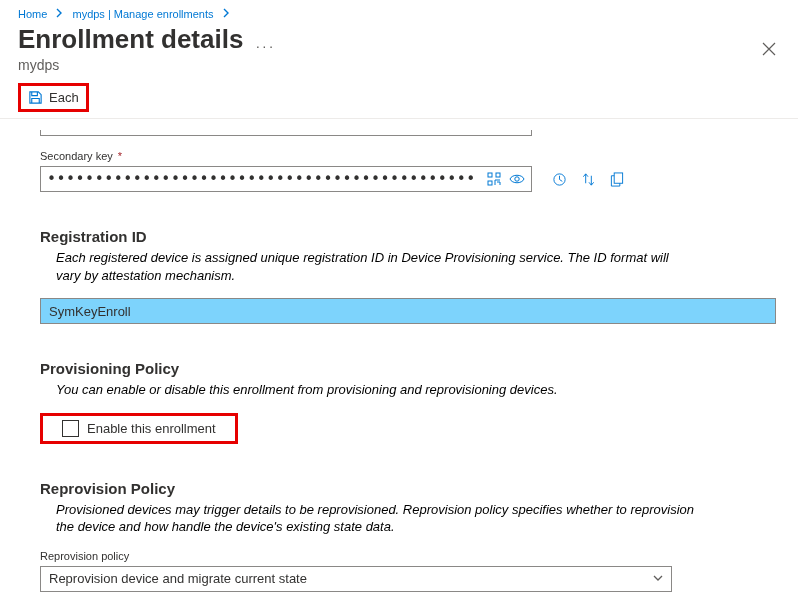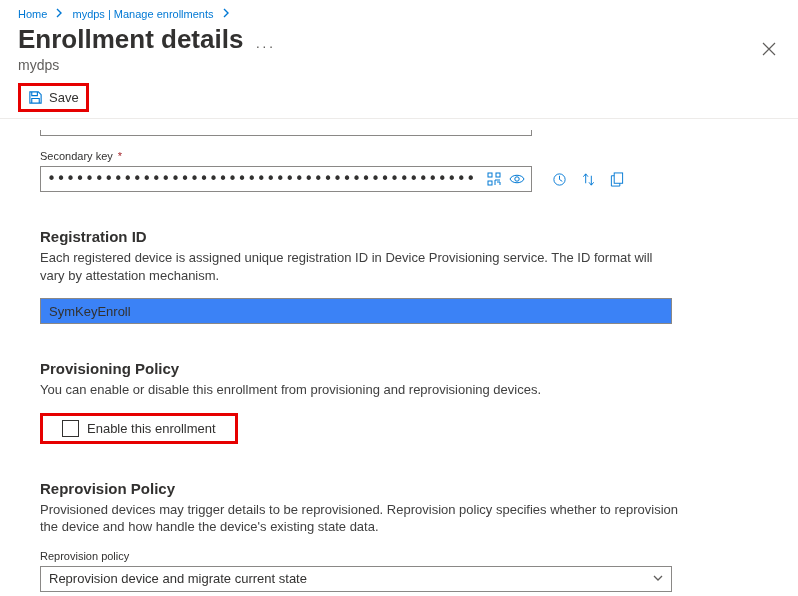--- a/index.html
+++ b/index.html
@@ -119,30 +119,31 @@
     margin-left: 20px;
     color: #0078d4;
   }
   h3.section {
     font-size: 15px;
     font-weight: 600;
     margin: 36px 0 4px 0;
   }
   .desc {
     font-size: 13px;
-    color: #404040;
-    margin: 0 0 14px 0;
+    color: #000000;
+    margin: 0 0 14px 16px;
     line-height: 1.35;
     max-width: 640px;
+    font-style: italic;
   }
   .text-input {
-    width: 632px;
+    width: 736px;
     height: 26px;
     border: 1px solid #8a8886;
-    background: #3b82f6;
+    background: #7dd3fc;
     padding: 12px 8px;
     font-size: 13px;
     color: #323130;
   }
   .checkbox-row {
     display: inline-flex;
     align-items: center;
     padding: 4px 19px;
     border: 3px solid #e60000;
   }
@@ -207,21 +208,21 @@
 </div>
 <div class="subtitle">mydps</div>
 
 <div class="toolbar">
   <div class="save-wrap">
     <span class="icon">
       <svg width="15" height="15" viewBox="0 0 16 16">
           <path d="M2 2 h9 l3 3 v9 h-12 z M4 2 v4 h6 v-4 M4 14 v-5 h8 v5" stroke="#0078d4" stroke-width="1.2" fill="none"></path>
         </svg>
     </span>
-    <span class="label">Save</span>
+    <span class="label">Each</span>
   </div>
 </div>
 <div class="divider"></div>
 
 <div class="scroll-area">
 
   
   <div style="position:relative;">
     <div class="clipped-field"></div>
   </div>

